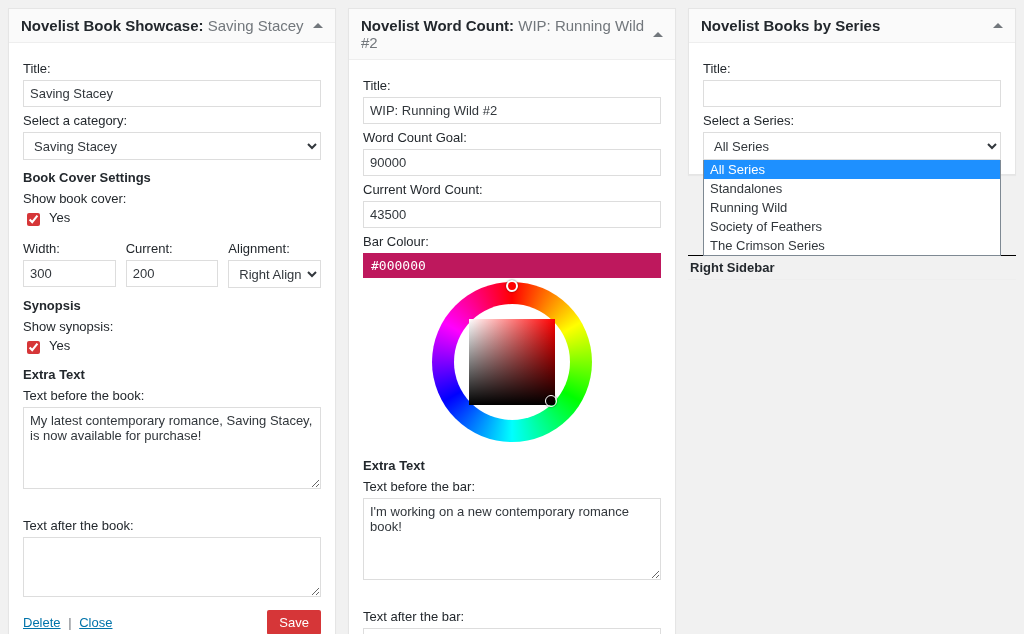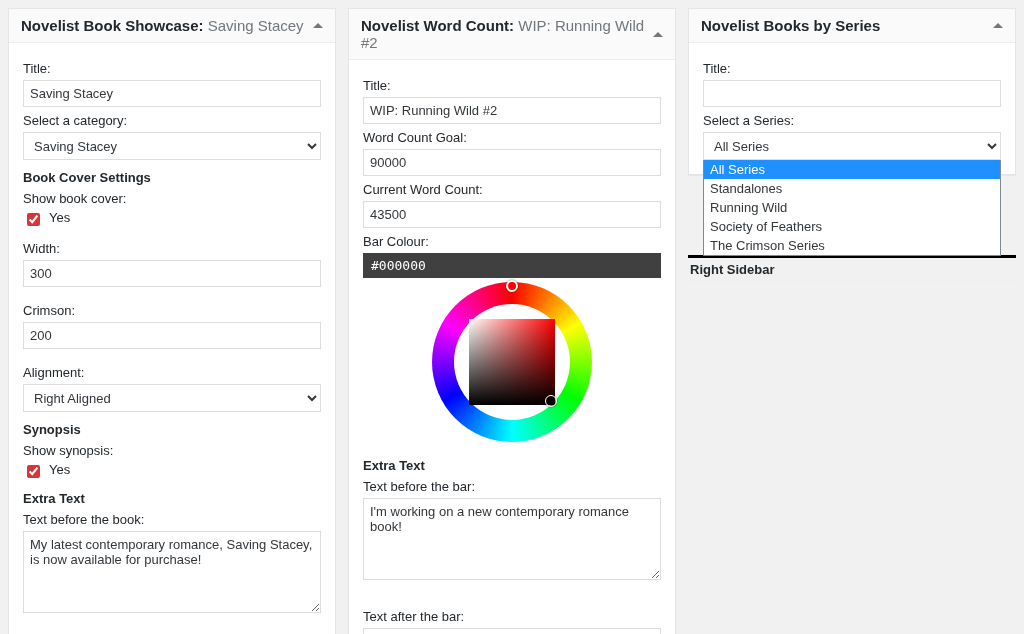--- a/index.html
+++ b/index.html
@@ -48,39 +48,39 @@
     width: 100%;
     font-size: 13px;
     padding: 5px 6px;
     border: 1px solid #ddd;
     background: #fff;
     color: #32373c;
     font-family: inherit;
   }
   select { padding: 4px 2px 4px 6px; height: 28px; }
   textarea { resize: both; min-height: 82px; }
-  .row { display: flex; gap: 10px; flex-direction: column; }
+  .row { display: flex; gap: 10px; }
   .row > div { flex: 1; }
   .cb-row { display: flex; align-items: flex-start; gap: 6px; }
   .cb-row input[type=checkbox] { accent-color: #d63638; }
   .cb-row span { color: #23282d; }
   .actions { display: flex; align-items: center; justify-content: space-between; margin-top: 10px; }
   .actions .links a { color: #0073aa; text-decoration: underline; font-size: 13px; }
   .actions .links .sep { color: #72777c; margin: 0 4px; }
   .btn-save {
     background: #d63638;
     color: #fff;
     border: 0;
     padding: 5px 12px;
     font-size: 13px;
     border-radius: 2px;
     cursor: pointer;
   }
   .color-input {
-    background: #404040;
+    background: #be185d;
     color: #fff;
     font-family: monospace;
     font-size: 13px;
     padding: 5px 8px;
   }
   .color-wheel-wrap { display:flex; justify-content:center; padding: 4px 0 10px; }
   .color-wheel {
     position: relative;
     width: 160px; height: 160px;
     border-radius: 50%;
@@ -126,21 +126,21 @@
     z-index: 20;
     font-size: 13px;
   }
   .series-option { padding: 2px 6px; cursor: default; }
   .series-option.selected { background: #1e90ff; color: #fff; }
   .below-label {
     font-weight: 600;
     color: #23282d;
     margin-top: 10px;
     padding: 4px 2px;
-    border-top: 3px solid #000000;
+    border-top: 1px solid #000000;
     border-bottom: 1px solid #eee;
   }
 </style>
 </head>
 <body>
 
 <div class="columns">
 
   <div class="col">
     <div class="widget">
@@ -167,21 +167,21 @@
           <input type="checkbox" checked="" style="">
           <span>Yes</span>
         </div>
 
         <div class="row" style="margin-top:6px">
           <div>
             <label class="lbl">Width:</label>
             <input type="text" value="300" style="">
           </div>
           <div>
-            <label class="lbl">Crimson:</label>
+            <label class="lbl">Current:</label>
             <input type="text" value="200" style="">
           </div>
           <div>
             <label class="lbl">Alignment:</label>
             <select>
               <option>Right Aligned</option>
             </select>
           </div>
         </div>
 
@@ -192,20 +192,28 @@
           <span>Yes</span>
         </div>
 
         <div class="lbl strong" style="margin-top:10px">Extra Text</div>
         <label class="lbl">Text before the book:</label>
         <textarea style="">My latest contemporary romance, Saving Stacey, is now available for purchase!</textarea>
 
         <label class="lbl" style="margin-top:26px">Text after the book:</label>
         <textarea style="min-height: 60px;"></textarea>
 
+        <div class="actions">
+          <span class="links">
+            <a href="#">Delete</a>
+            <span class="sep">|</span>
+            <a href="#">Close</a>
+          </span>
+          <button class="btn-save">Save</button>
+        </div>
       </div>
     </div>
   </div>
 
   <div class="col">
     <div class="widget">
       <div class="widget-header">
         <span class="widget-title">
           <span>Novelist Word Count:</span>
           <span class="in-title">WIP: Running Wild #2</span>

